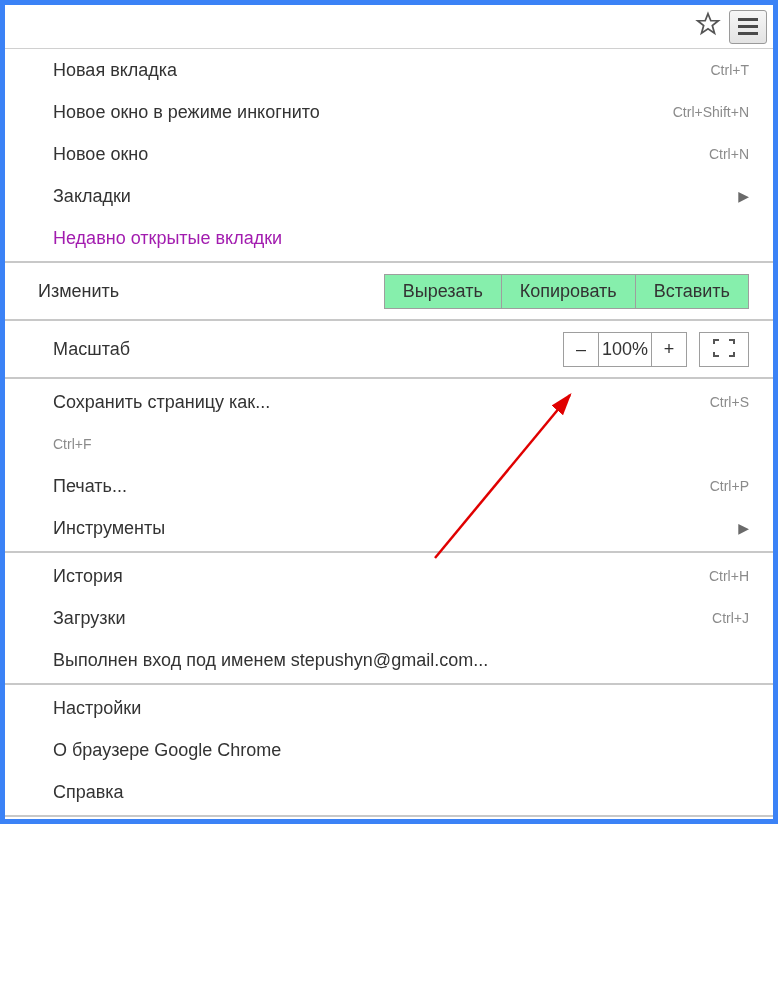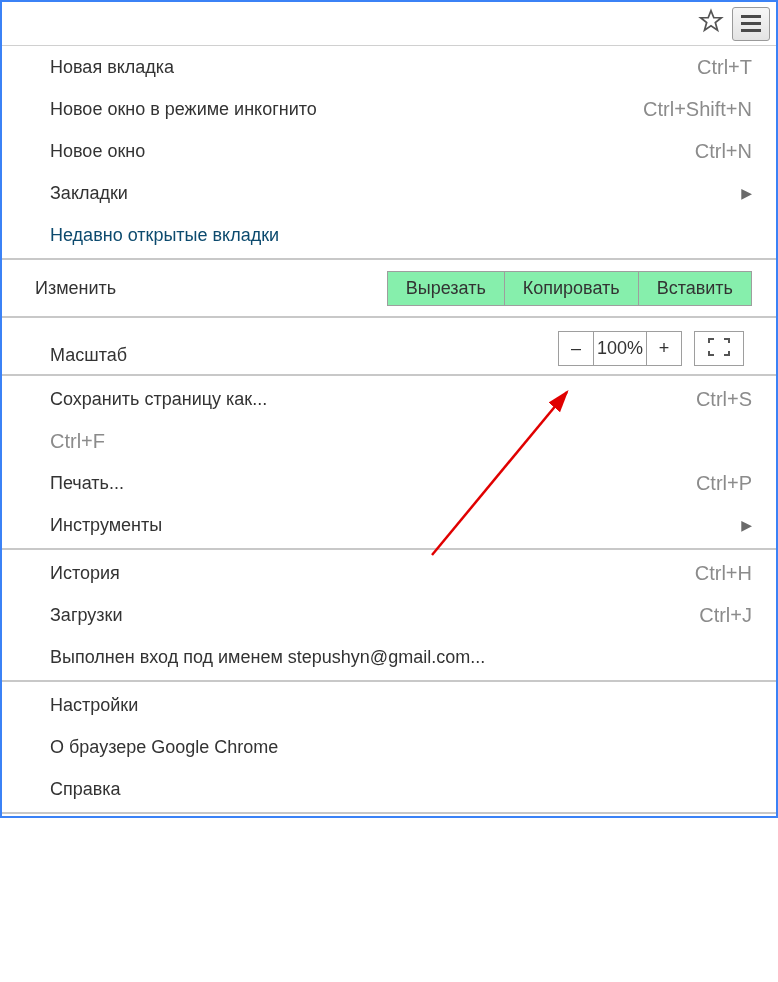--- a/index.html
+++ b/index.html
@@ -3,21 +3,21 @@
 <meta charset="utf-8">
 <style>
   * { box-sizing: border-box; margin: 0; padding: 0; }
   body {
     font-family: "Segoe UI", Arial, sans-serif;
     font-size: 18px;
     background: #fff;
     width: 778px;
   }
   .window {
-    border: 2px solid #3b82f6;
+    border: 5px solid #3b82f6;
     width: 778px;
     position: relative;
   }
   .toolbar {
     height: 44px;
     border-bottom: 1px solid #d0d0d0;
     display: flex;
     justify-content: flex-end;
     align-items: center;
     padding-right: 6px;
@@ -45,23 +45,23 @@
   }
   .menu { }
   .menu-item {
     display: flex;
     align-items: center;
     padding: 8px 24px 8px 48px;
     min-height: 42px;
     color: #333;
     position: relative;
   }
-  .menu-item.disabled { color: #0c4a6e; }
+  .menu-item.disabled { color: #a21caf; }
   .menu-item .label { flex: 1; }
-  .menu-item .shortcut { color: #8b8b8b; font-size: 20px; }
+  .menu-item .shortcut { color: #8b8b8b; font-size: 14px; }
   .menu-item .chevron {
     color: #6a6a6a;
     font-size: 14px;
   }
   .sep-thick { height: 2px; background: #c8c8c8; margin: 2px 0; }
 
   .edit-row {
     display: flex;
     align-items: center;
     padding: 6px 24px 6px 33px;
@@ -76,22 +76,22 @@
     padding: 0 18px;
     font-size: 18px;
     color: #333;
     display: flex; align-items: center; justify-content: center;
     margin-left: -1px;
   }
   .btn:first-child { margin-left: 0; }
 
   .zoom-row {
     display: flex;
-    align-items: flex-end;
-    padding: 6px 32px 6px 48px;
+    align-items: center;
+    padding: 6px 24px 6px 48px;
     min-height: 52px;
   }
   .zoom-row .label { flex: 1; color: #333; }
   .zoom-group { display: flex; align-items: stretch; gap: 12px; }
   .zoom-btns { display: flex; }
   .zbtn {
     border: 1px solid #9e9e9e;
     background: #fff;
     height: 35px;
     display: flex; align-items: center; justify-content: center;

